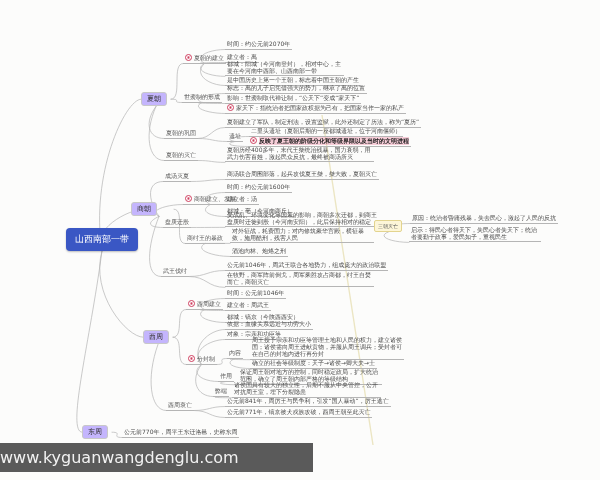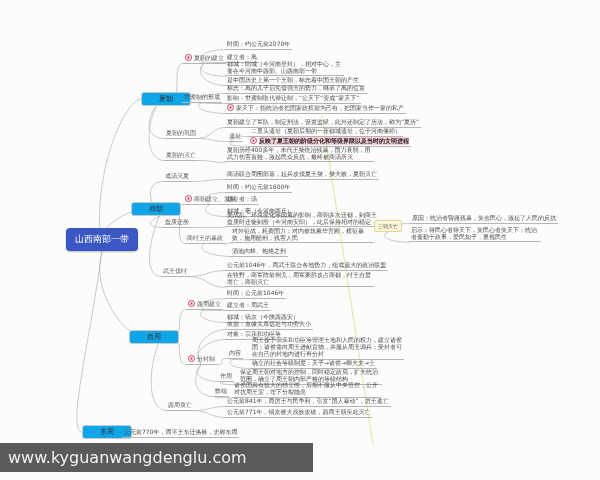--- a/index.html
+++ b/index.html
@@ -8,31 +8,31 @@
   #wires{position:absolute;left:0;top:0;z-index:0;}
   .wire{fill:none;stroke:#b3b3b3;stroke-width:0.7;stroke-linecap:round;}
   .node{position:absolute;z-index:2;font-size:6px;line-height:1.25;color:#4a4a4a;white-space:nowrap;}
   .wrap{white-space:normal;line-height:1.2;}
   .u{border-bottom:1px solid #b5b5b5;padding:0 2px 1px 2px;}
   .lbl{color:#555;}
   .iconrow{display:inline-flex;align-items:center;gap:2px;}
   .picon{display:inline-block;width:7px;height:7px;border-radius:50%;background:#fff;
          border:1.2px solid #cf3e5e;color:#cf3e5e;font-size:4px;line-height:6px;text-align:center;
          box-sizing:border-box;flex:0 0 auto;}
-  .bbox{position:absolute;z-index:2;font-size:7px;color:#333;background:#0ea5e9;border:1px solid #c8c8c8;
-        border-radius:3px;padding:2px 17px;line-height:1.2;white-space:nowrap;}
+  .bbox{position:absolute;z-index:2;font-size:7px;color:#333;background:#c4b5fd;border:1px solid #c8c8c8;
+        border-radius:3px;padding:2px 5px;line-height:1.2;white-space:nowrap;}
   .root{position:absolute;z-index:2;font-size:9px;color:#fff;background:#3a57c4;border-radius:4px;
         padding:6px 9px;line-height:1.2;white-space:nowrap;box-shadow:0 1px 2px rgba(0,0,0,.25);}
   .ybox{position:absolute;z-index:2;font-size:5px;color:#555;background:#fdf6d8;border:1px solid #e3d48e;
         border-radius:2px;padding:2px 3px;line-height:1.2;white-space:nowrap;}
   .hl{background:rgba(238,130,160,0.38);font-weight:bold;color:#222;}
   .wm-top{position:absolute;z-index:5;right:0;top:4px;height:32px;background:rgba(77,77,77,0.93);
           color:#fff;font-size:17px;padding:0 14px;display:flex;align-items:center;letter-spacing:.5px;}
   .wm-bottom{position:absolute;z-index:5;left:0;top:443px;width:313px;height:29px;background:rgba(77,77,77,0.93);
-          color:#f2f2f2;font-size:16px;display:flex;align-items:center;padding-left:8px;box-sizing:border-box;}
+          color:#f2f2f2;font-size:16px;display:flex;align-items:center;box-sizing:border-box;}
 </style>
 </head>
 <body>
 
 <div id="stage">
   <svg id="wires" width="600" height="480">
     <line x1="322" y1="115" x2="373" y2="445" stroke="#e9e2ba" stroke-width="1.4" opacity="0.85"></line>
   <path d="M102,250.796875 C90,174.99609375 125,99.1953125 141,99.1953125" class="wire"></path>
       <path d="M102,250.796875 C90,229.99609375 128,209.1953125 144,209.1953125" class="wire"></path>
       <path d="M102,250.796875 C90,293.99609375 127,337.1953125 143,337.1953125" class="wire"></path>
@@ -86,21 +86,21 @@
       <path d="M194,410.5 C209.5,410.5 209.5,417.5 225,417.5" class="wire"></path>
       <path d="M112,432.1953125 C124,432.1953125 110,437.5 122,437.5" class="wire"></path>
       <path d="M388,232 C376,227.75 394,223.5 410,223.5" class="wire"></path>
       <path d="M388,232 C376,237.1875 393,242.375 409,242.375" class="wire"></path>
     </svg>
 
   <div class="root" id="root" style="left:66px;top:228px">山西南部一带</div>
 
   <div class="bbox" id="b_xia" style="left:141px;top:92px">夏朝</div>
   <div class="bbox" id="b_shang" style="left:131px;top:202px">商朝</div>
-  <div class="bbox" id="b_xizhou" style="left:129px;top:330px">西周</div>
+  <div class="bbox" id="b_xizhou" style="left:143px;top:330px">西周</div>
   <div class="bbox" id="b_dongzhou" style="left:82px;top:425px">东周</div>
 
   <div class="node u iconrow" id="l_xia_jianli" style="left:183px;top:54px">
     <span class="picon">✱</span>
       <span class="lbl">夏朝的建立</span>
   </div>
   <div class="node u" id="f_xia_time" style="left:225px;top:40px">时间：约公元前2070年</div>
   <div class="node u" id="f_xia_founder" style="left:225px;top:53px">建立者：禹</div>
   <div class="node u wrap" id="f_xia_capital" style="left:225px;top:60px;width:115px">都城：阳城（今河南登封），相对中心，主要在今河南中西部、山西南部一带</div>
   <div class="node u" id="f_xia_status" style="left:225px;top:76px">是中国历史上第一个王朝，标志着中国王朝的产生</div>

